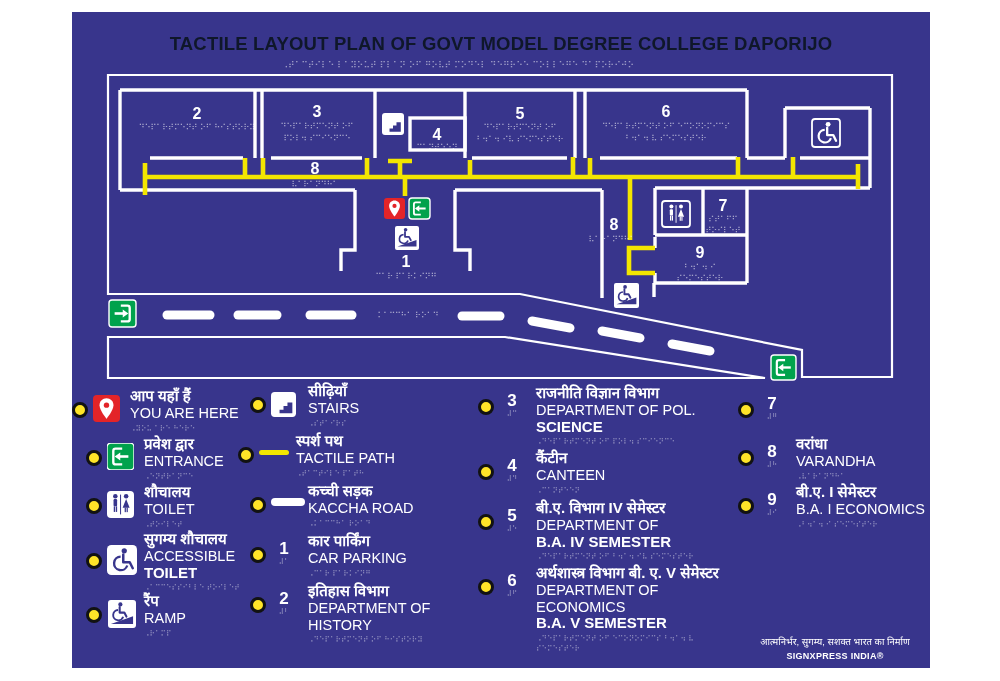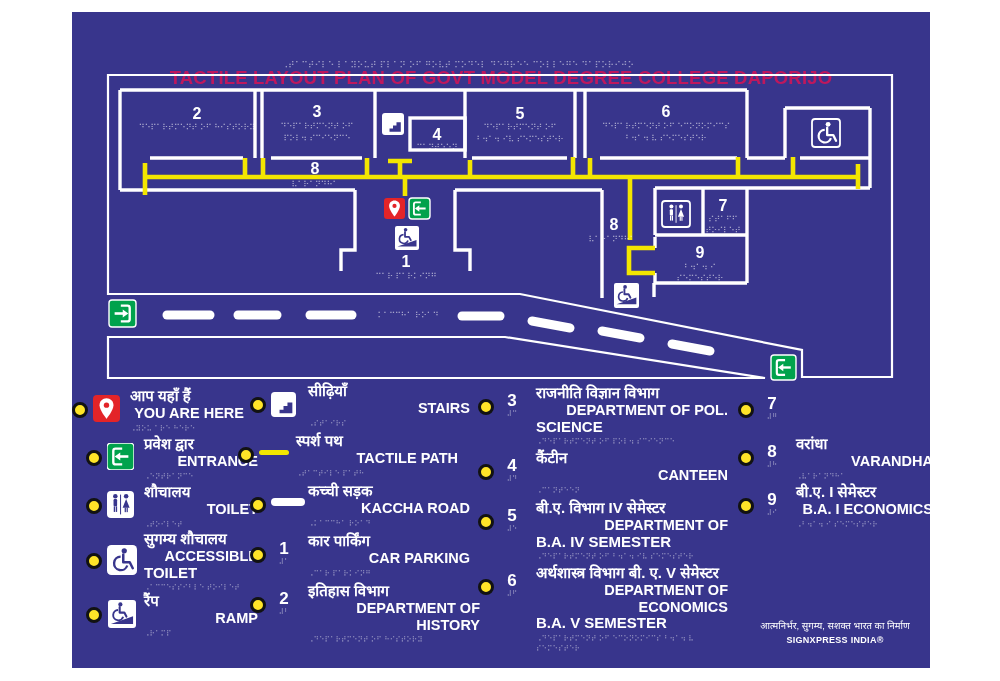--- a/index.html
+++ b/index.html
@@ -1,21 +1,21 @@
 <!DOCTYPE html>
 <html><head>
 <meta charset="utf-8">
 <style>
   html,body{margin:0;padding:0;}
   body{width:1000px;height:681px;background:#ffffff;position:relative;overflow:hidden;
        font-family:"Liberation Sans","DejaVu Sans",sans-serif;}
   .panel{position:absolute;left:72px;top:12px;width:858px;height:656px;background:#38358C;}
   .map-svg{position:absolute;left:0;top:0;width:1000px;height:681px;}
-  .title{position:absolute;left:72px;top:33px;width:858px;text-align:center;color:#be185d;
-         font-size:18.5px;font-weight:bold;letter-spacing:.2px;margin-top:34px;}
+  .title{position:absolute;left:72px;top:33px;width:858px;text-align:center;color:#0f172a;
+         font-size:18.5px;font-weight:bold;letter-spacing:.2px;}
   .title-braille{position:absolute;left:72px;top:60px;width:772px;text-align:center;
          color:rgba(255,255,255,.5);font-size:9px;font-family:"DejaVu Sans",sans-serif;}
   
   .thin{stroke:#fff;stroke-width:2.2;fill:none;}
   .wall{stroke:#fff;stroke-width:3.4;fill:none;}
   .ypath{stroke:#F3E600;stroke-width:4.6;fill:none;}
   .dash{stroke:#fff;stroke-width:9;stroke-linecap:round;fill:none;}
   .mnum{fill:#fff;font-size:16px;font-weight:bold;text-anchor:middle;
         font-family:"Liberation Sans","DejaVu Sans",sans-serif;}
   .mbr{fill:rgba(255,255,255,.55);font-size:8px;text-anchor:middle;
@@ -27,29 +27,29 @@
   
   .lg-row{position:absolute;padding-left:58px;color:#fff;box-sizing:border-box;}
   .lg-dot{position:absolute;left:0;top:16px;width:16px;height:16px;border-radius:50%;
           background:#FFE428;border:3px solid #121212;box-sizing:border-box;}
   .lg-ic{position:absolute;left:21px;top:9px;width:27px;height:27px;}
   .lg-num{position:absolute;left:20px;top:9px;width:28px;text-align:center;}
   .lg-num .n{font-size:17px;font-weight:bold;line-height:18px;}
   .lg-num .nb{font-size:7px;color:rgba(255,255,255,.6);line-height:8px;
               font-family:"DejaVu Sans",sans-serif;}
   .hi{font-size:15px;line-height:19px;font-weight:bold;}
-  .en{font-size:14.5px;font-weight:bold;line-height:16.5px;text-align:right;}
+  .en{font-size:14.5px;font-weight:normal;line-height:16.5px;}
   .en2{font-size:15px;font-weight:bold;line-height:16.5px;}
   .en2:empty{display:none;}
   .br{font-size:7.5px;color:rgba(255,255,255,.5);line-height:10px;margin-top:2px;
       font-family:"DejaVu Sans",sans-serif;}
   .swatch-y{width:30px;height:5px;border-radius:3px;background:#F3E600;margin-top:10px;}
   .swatch-w{width:34px;height:8px;border-radius:4px;background:#fff;margin-top:8px;}
   .footer{position:absolute;left:735px;top:620px;width:200px;text-align:center;color:#fff;}
-  .footer .tag{font-size:9.5px;line-height:12px;}
+  .footer .tag{font-size:9.5px;line-height:12px;margin-top:16px;}
   .footer .brand{font-size:9px;font-weight:bold;margin-top:3px;letter-spacing:.3px;}
 </style>
 </head>
 <body>
 
 <div class="panel"></div>
 
 <div class="title">TACTILE LAYOUT PLAN OF GOVT MODEL DEGREE COLLEGE DAPORIJO</div>
 <div class="title-braille">⠠⠞⠁⠉⠞⠊⠇⠑ ⠇⠁⠽⠕⠥⠞ ⠏⠇⠁⠝ ⠕⠋ ⠛⠕⠧⠞ ⠍⠕⠙⠑⠇ ⠙⠑⠛⠗⠑⠑ ⠉⠕⠇⠇⠑⠛⠑ ⠙⠁⠏⠕⠗⠊⠚⠕</div>
 

